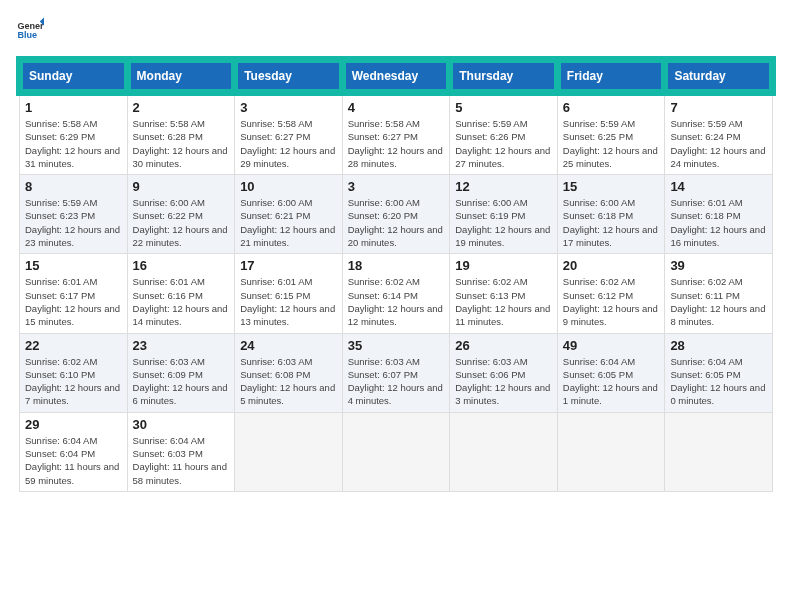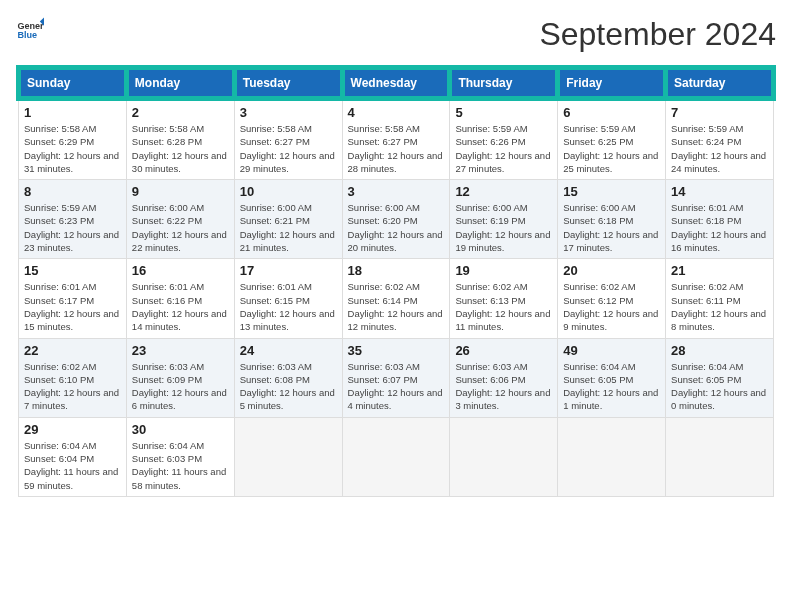--- a/index.html
+++ b/index.html
@@ -44,21 +44,21 @@
     }
     thead tr {
       background: #1a6bba;
       color: #fff;
     }
     thead th {
       padding: 6px 6px;
       text-align: left;
       font-size: 12px;
       font-weight: bold;
-      border: 5px solid #14b8a6;
+      border: 7px solid #14b8a6;
     }
     tbody tr {
       border-bottom: 1px solid #ddd;
     }
     tbody tr:nth-child(odd) {
       background: #fff;
     }
     tbody tr:nth-child(even) {
       background: #f0f4f8;
     }
@@ -91,21 +91,20 @@
 
 <div class="header">
   <div class="logo">
     <svg class="logo-icon" viewBox="0 0 40 40">
       <text x="2" y="18" font-size="13" font-weight="bold" fill="#333">General</text>
       <text x="2" y="32" font-size="13" font-weight="bold" fill="#1a6bba">Blue</text>
       <polygon points="34,8 40,2 40,14" fill="#1a6bba"></polygon>
     </svg>
   </div>
   <div class="title-block">
-    <div class="month-title">September 2024</div>
   </div>
 </div>
 
 <table>
   <thead>
     <tr>
       <th>Sunday</th>
       <th>Monday</th>
       <th>Tuesday</th>
       <th>Wednesday</th>
@@ -194,21 +193,21 @@
   </td>
         <td>
     <span class="day-num">19</span>
     <span class="day-info">Sunrise: 6:02 AM<br>Sunset: 6:13 PM<br>Daylight: 12 hours and 11 minutes.</span>
   </td>
         <td>
     <span class="day-num">20</span>
     <span class="day-info">Sunrise: 6:02 AM<br>Sunset: 6:12 PM<br>Daylight: 12 hours and 9 minutes.</span>
   </td>
         <td>
-    <span class="day-num">21</span>
+    <span class="day-num">39</span>
     <span class="day-info">Sunrise: 6:02 AM<br>Sunset: 6:11 PM<br>Daylight: 12 hours and 8 minutes.</span>
   </td>
       </tr>
       <tr>
         <td>
     <span class="day-num">22</span>
     <span class="day-info">Sunrise: 6:02 AM<br>Sunset: 6:10 PM<br>Daylight: 12 hours and 7 minutes.</span>
   </td>
         <td>
     <span class="day-num">23</span>

